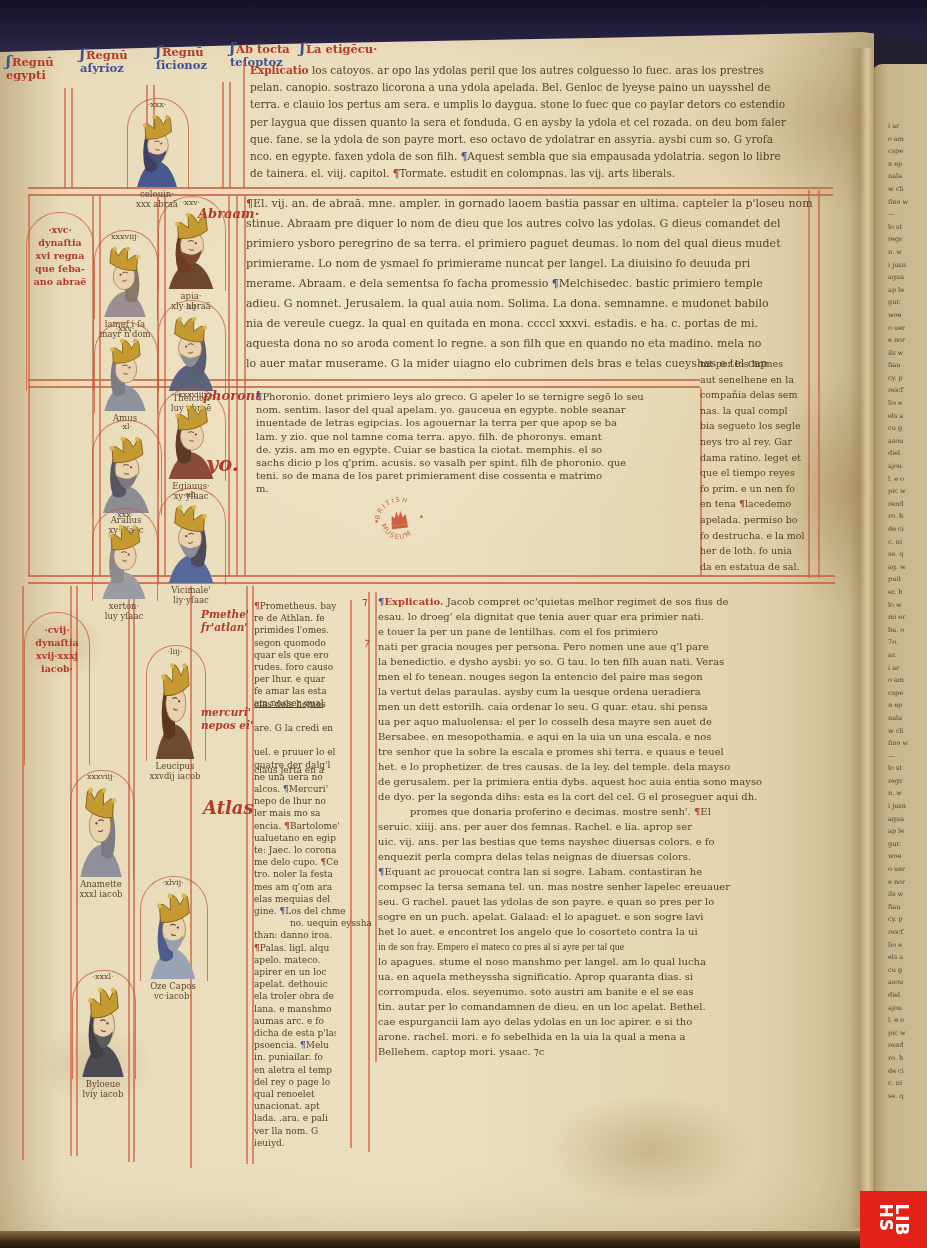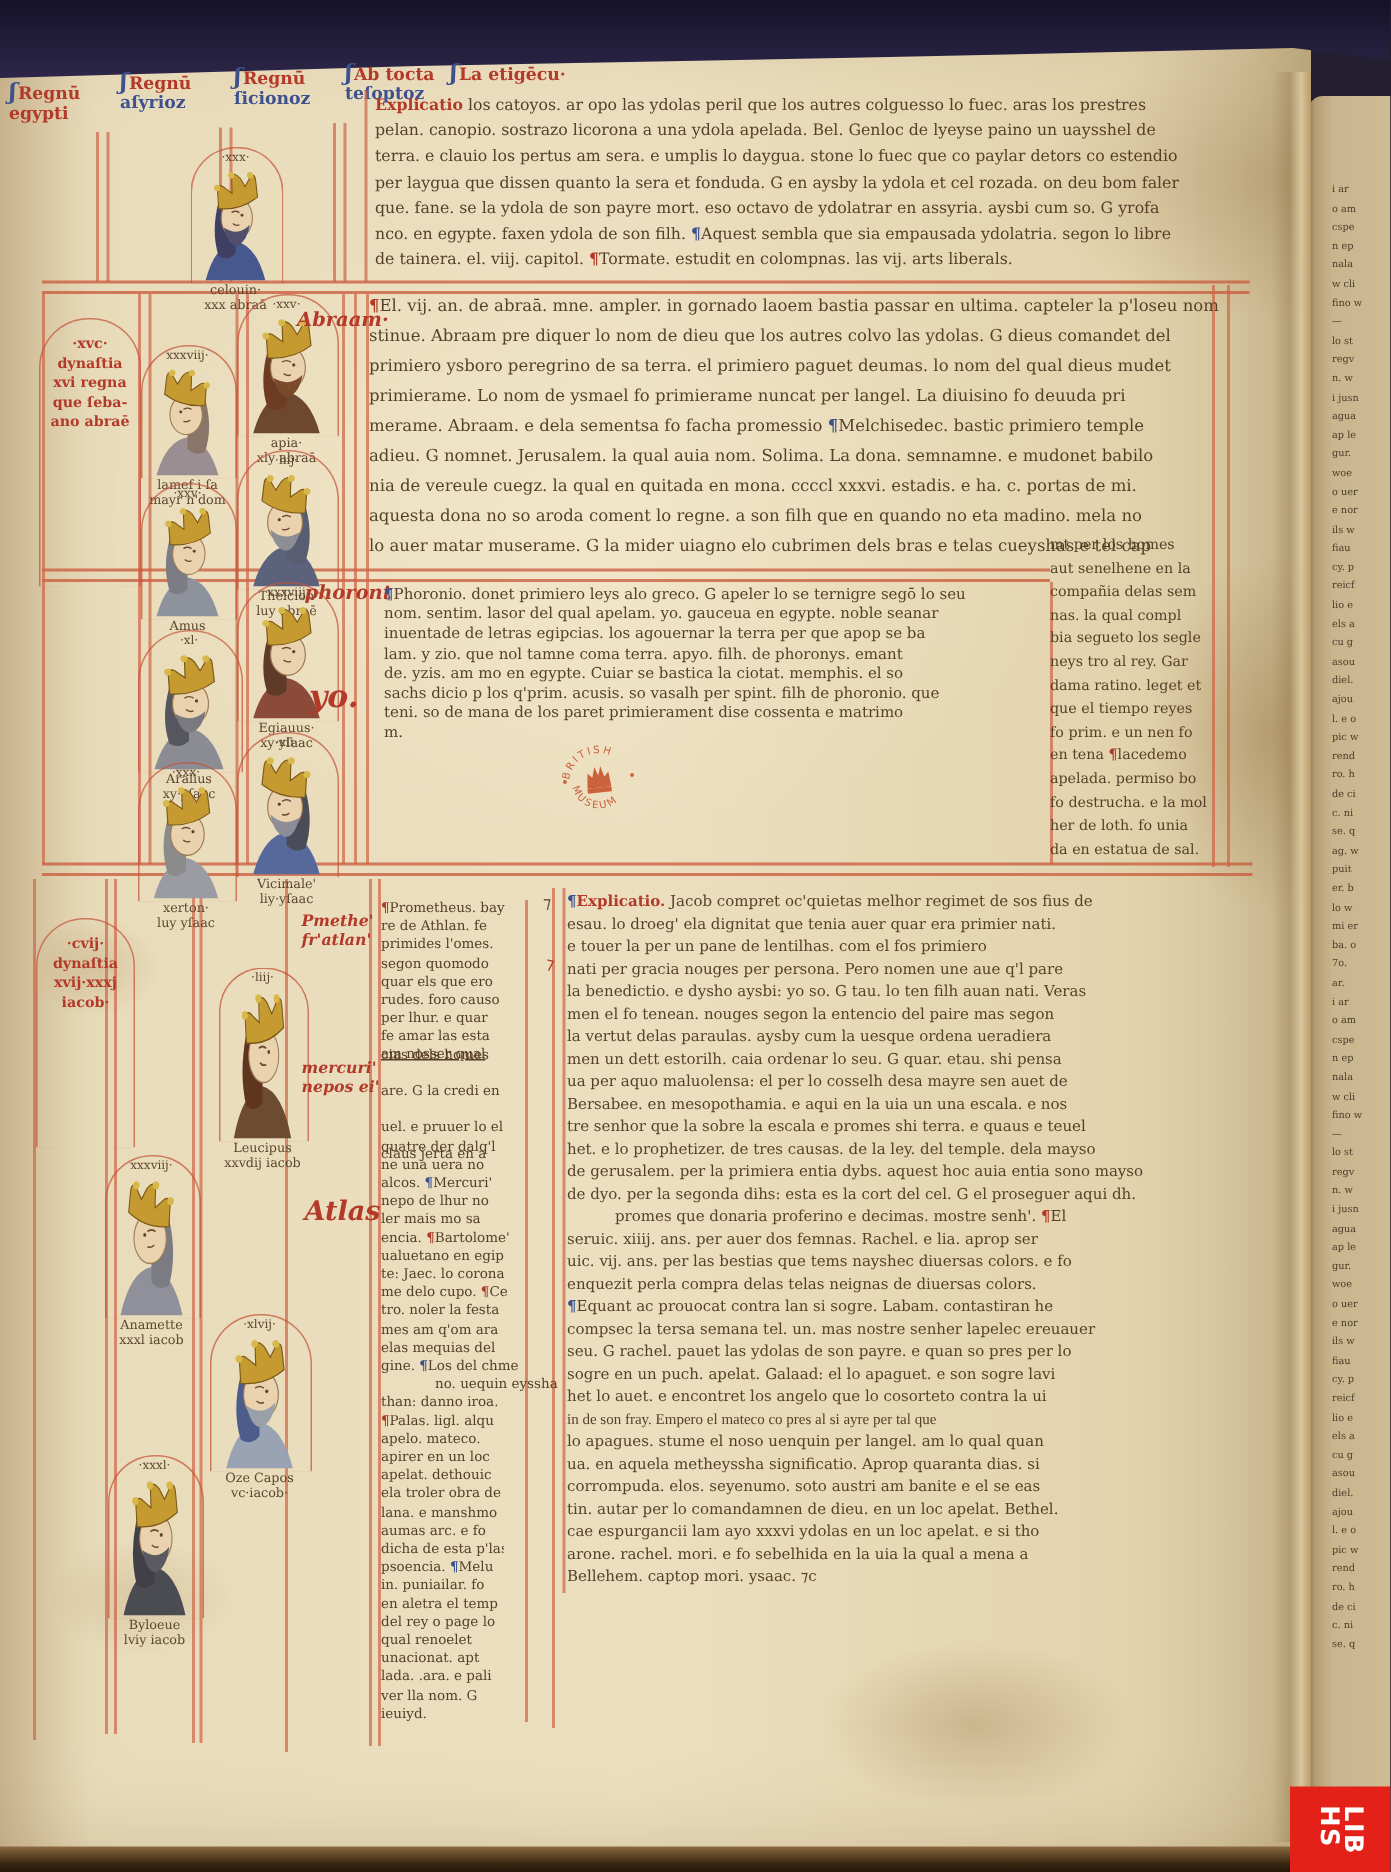--- a/index.html
+++ b/index.html
@@ -463,25 +463,25 @@
       <div class="tl" style="left: 378px; top: 804px; width: 468px; font-size: 10px; line-height: 15px; padding-left: 32px;">promes que donaria proferino e decimas. mostre senh'. <span class="ri">¶</span>El</div>
       <div class="tl" style="left: 378px; top: 819px; width: 468px; font-size: 10px; line-height: 15px;">seruic. xiiij. ans. per auer dos femnas. Rachel. e lia. aprop ser</div>
       <div class="tl" style="left: 378px; top: 834px; width: 468px; font-size: 10px; line-height: 15px;">uic. vij. ans. per las bestias que tems nayshec diuersas colors. e fo</div>
       <div class="tl" style="left: 378px; top: 849px; width: 468px; font-size: 10px; line-height: 15px;">enquezit perla compra delas telas neignas de diuersas colors.</div>
       <div class="tl" style="left: 378px; top: 864px; width: 468px; font-size: 10px; line-height: 15px;"><span class="bi">¶</span>Equant ac prouocat contra lan si sogre. Labam. contastiran he</div>
       <div class="tl" style="left: 378px; top: 879px; width: 468px; font-size: 10px; line-height: 15px;">compsec la tersa semana tel. un. mas nostre senher lapelec ereuauer</div>
       <div class="tl" style="left: 378px; top: 894px; width: 468px; font-size: 10px; line-height: 15px;">seu. G rachel. pauet las ydolas de son payre. e quan so pres per lo</div>
       <div class="tl" style="left: 378px; top: 909px; width: 468px; font-size: 10px; line-height: 15px;">sogre en un puch. apelat. Galaad: el lo apaguet. e son sogre lavi</div>
       <div class="tl" style="left: 378px; top: 924px; width: 468px; font-size: 10px; line-height: 15px;">het lo auet. e encontret los angelo que lo cosorteto contra la ui</div>
       <div class="tl" style="left: 378px; top: 939px; width: 468px; font-size: 10px; line-height: 15px; font-family: Liberation Serif, serif;">in de son fray. Empero el mateco co pres al si ayre per tal que</div>
-      <div class="tl" style="left: 378px; top: 954px; width: 468px; font-size: 10px; line-height: 15px;">lo apagues. stume el noso uenquin per langel. am lo qual quan</div>
+      <div class="tl" style="left: 378px; top: 954px; width: 468px; font-size: 10px; line-height: 15px;">lo apagues. stume el noso manshmo per langel. am lo qual lucha</div>
       <div class="tl" style="left: 378px; top: 969px; width: 468px; font-size: 10px; line-height: 15px;">ua. en aquela metheyssha significatio. Aprop quaranta dias. si</div>
       <div class="tl" style="left: 378px; top: 984px; width: 468px; font-size: 10px; line-height: 15px;">corrompuda. elos. seyenumo. soto austri am banite e el se eas</div>
       <div class="tl" style="left: 378px; top: 999px; width: 468px; font-size: 10px; line-height: 15px;">tin. autar per lo comandamnen de dieu. en un loc apelat. Bethel.</div>
-      <div class="tl" style="left: 378px; top: 1014px; width: 468px; font-size: 10px; line-height: 15px;">cae espurgancii lam ayo xxxvi ydolas en un loc apelat. e si tho</div>
+      <div class="tl" style="left: 378px; top: 1014px; width: 468px; font-size: 10px; line-height: 15px;">cae espurgancii lam ayo delas ydolas en un loc apirer. e si tho</div>
       <div class="tl" style="left: 378px; top: 1029px; width: 468px; font-size: 10px; line-height: 15px;">arone. rachel. mori. e fo sebelhida en la uia la qual a mena a</div>
       <div class="tl" style="left: 378px; top: 1044px; width: 468px; font-size: 10px; line-height: 15px;">Bellehem. captop mori. ysaac. ⁊c</div>
       <div class="mark" style="left: 362px; top: 595px;">⁊</div>
       <div class="mark" style="left: 364px; top: 636px; color: rgb(179, 58, 40); transform: rotate(14deg);">⁊</div>
     </div>
 
   <div id="stamp">
     <svg width="54" height="54" viewBox="0 0 54 54">
       <defs>
         <path id="arcT" d="M 7 30 A 20 20 0 0 1 47 30"></path>

